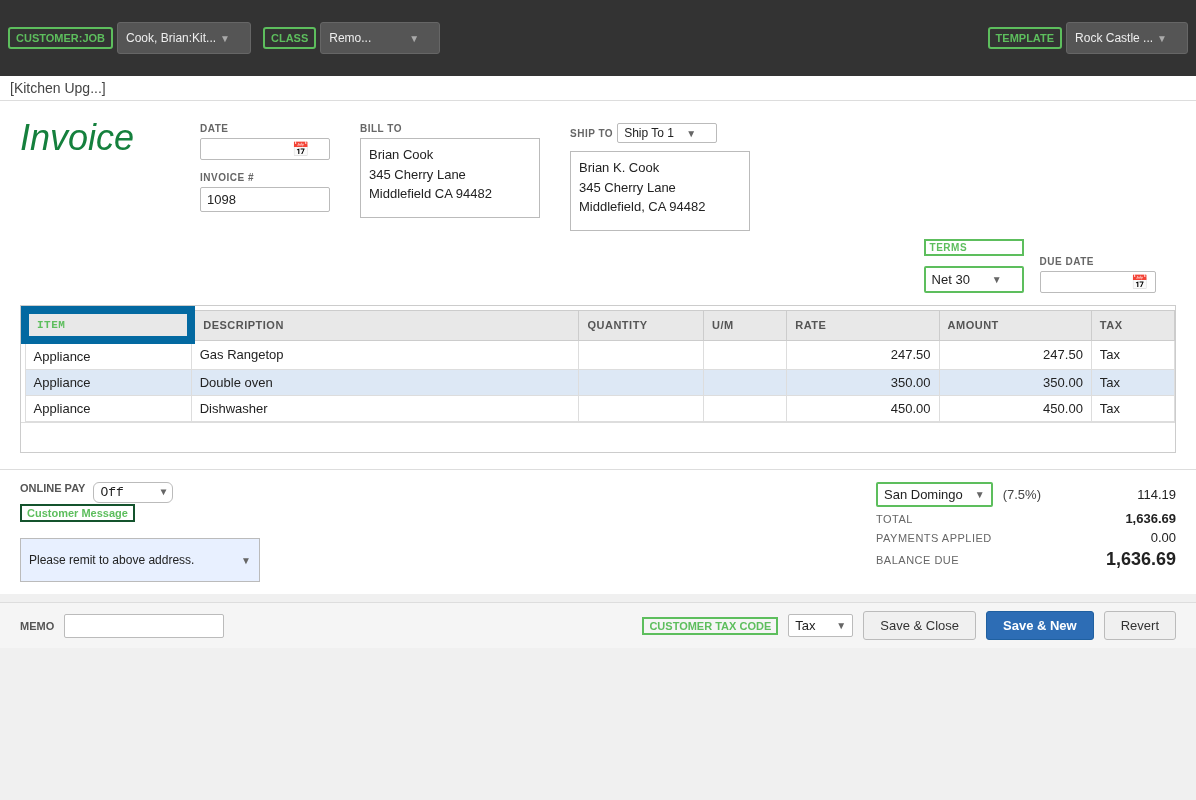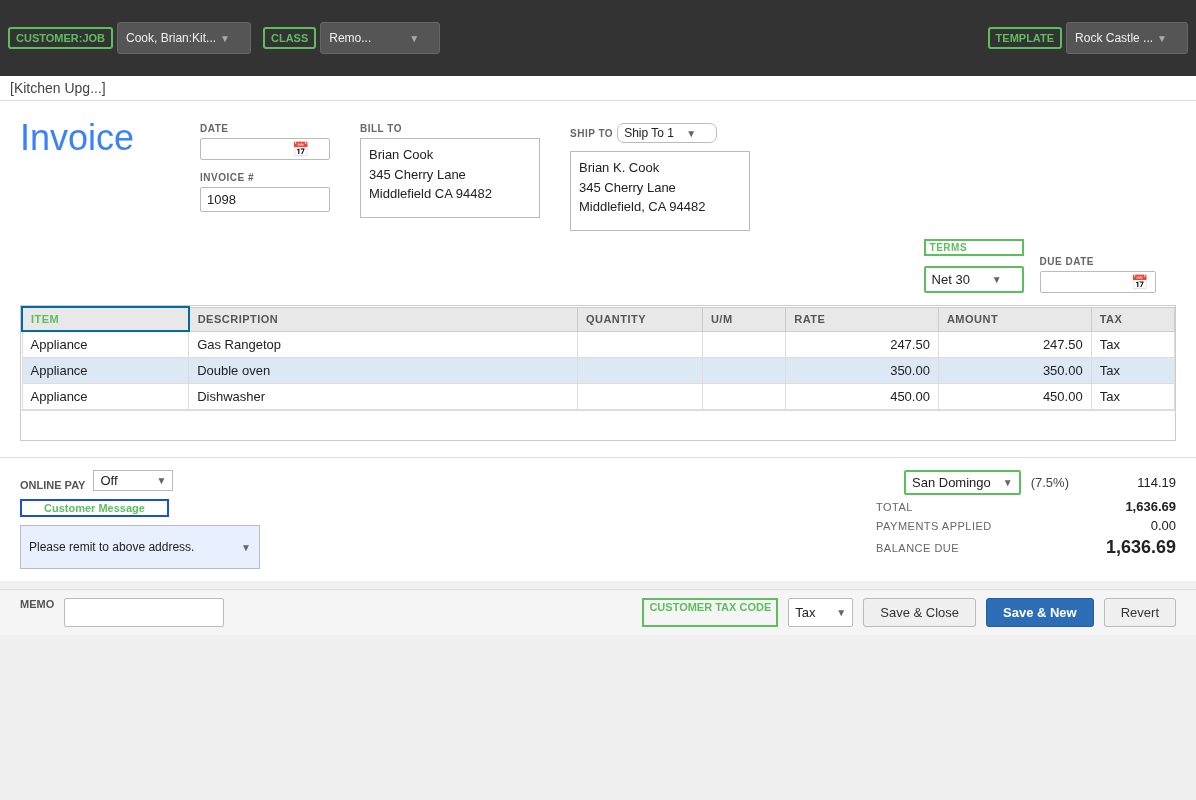--- a/index.html
+++ b/index.html
@@ -56,22 +56,23 @@
     }
 
     .main-content {
       background: #fff;
       padding: 16px 20px;
     }
 
     .invoice-title {
       font-size: 36px;
       font-weight: normal;
-      color: #3b82f6;
+      color: #15803d;
       margin-bottom: 12px;
+      font-style: italic;
     }
 
     .form-col { display: flex; flex-direction: column; gap: 4px; }
 
     .field-label {
       font-size: 10px;
       color: #666;
       font-weight: bold;
       letter-spacing: 0.5px;
       text-transform: uppercase;
@@ -121,21 +122,21 @@
       align-items: center;
       gap: 4px;
       margin-bottom: 4px;
     }
 
     .ship-to-dropdown {
       border: 1px solid #bbb;
       background: #fff;
       padding: 2px 20px 2px 6px;
       font-size: 12px;
-      border-radius: 7px;
+      border-radius: 2px;
       cursor: pointer;
       display: flex;
       align-items: center;
       min-width: 100px;
     }
 
     .terms-due-row {
       display: flex;
       align-items: flex-end;
       gap: 16px;
@@ -177,22 +178,23 @@
       padding: 5px 8px;
       font-size: 11px;
       font-weight: bold;
       color: #555;
       text-align: left;
       letter-spacing: 0.5px;
       text-transform: uppercase;
     }
 
     .items-table th.item-th {
-      border: 2px solid #0369a1;
+      border: 8px solid #0369a1;
       color: #5dbe5d;
+      font-family: Liberation Mono, monospace;
     }
 
     .items-table td {
       border: 1px solid #ddd;
       padding: 5px 8px;
       font-size: 13px;
     }
 
     .items-table tr.row-light { background: #fff; }
     .items-table tr.row-blue { background: #dde8f5; }
@@ -217,33 +219,33 @@
     }
 
     .bottom-row {
       display: flex;
       align-items: flex-start;
       gap: 20px;
     }
 
     .online-pay-row {
       display: flex;
-      align-items: flex-end;
+      align-items: flex-start;
       gap: 8px;
-      margin-bottom: 8px;
+      margin-bottom: 1px;
     }
 
     .customer-message-label {
       font-size: 11px;
-      border: 2px solid #1d4ed8;
-      padding: 1px 22px;
+      border: 2px solid #14532d;
+      padding: 1px 5px;
       color: #5dbe5d;
       font-weight: bold;
       display: inline-block;
-      margin-bottom: 8px;
+      margin-bottom: 16px;
     }
 
     .message-dropdown {
       border: 1px solid #bbb;
       background: #e8f0ff;
       padding: 6px 8px;
       font-size: 12px;
       width: 240px;
       min-height: 44px;
       display: flex;
@@ -268,34 +270,34 @@
       border: 2px solid #5dbe5d;
       background: #fff;
       padding: 3px 6px;
       font-size: 13px;
       border-radius: 2px;
       display: flex;
       align-items: center;
       gap: 12px;
       cursor: pointer;
       min-width: 110px;
-      margin-left: 28px;
     }
 
     .tax-rate { font-size: 13px; color: #444; margin-left: 4px; }
     .tax-amount { font-size: 13px; }
 
     .total-label { font-size: 11px; color: #666; text-transform: uppercase; letter-spacing: 0.5px; }
     .total-value { font-size: 13px; font-weight: bold; }
 
     .balance-due-label { font-size: 11px; color: #666; text-transform: uppercase; letter-spacing: 0.5px; }
     .balance-due-value { font-size: 18px; font-weight: bold; }
 
     .footer-bar {
       display: flex;
+      align-items: center;
       gap: 10px;
       padding: 8px 20px;
       background: #f5f5f5;
       border-top: 1px solid #ddd;
       margin-top: 8px;
     }
 
     .footer-label {
       font-size: 11px;
       color: #555;
@@ -486,21 +488,21 @@
   </div>
 
 </div>
 
 <div class="bottom-section">
   <div class="bottom-row">
 
     <div style="min-width:260px;">
       <div class="online-pay-row">
         <span class="footer-label">ONLINE PAY</span>
-        <div style="display:flex;align-items:center;border:1px solid #bbb;background:#fff;border-radius:0;padding:2px 6px;min-width:80px;cursor:pointer;">
+        <div style="display:flex;align-items:center;border:1px solid #bbb;background:#fff;border-radius:6px;padding:2px 6px;min-width:80px;cursor:pointer;font-family:Liberation Mono, monospace;">
           <span>Off</span>
           <span class="dropdown-arrow" style="margin-left:auto;">▼</span>
         </div>
       </div>
       <div>
         <div class="customer-message-label">Customer Message</div>
         <div class="message-dropdown">
           <span style="font-size:12px;">Please remit to above address.</span>
           <span class="dropdown-arrow">▼</span>
         </div>

